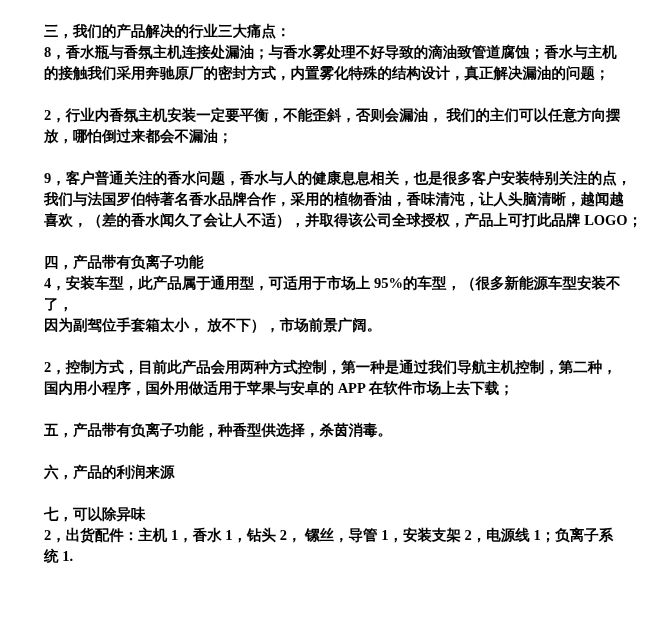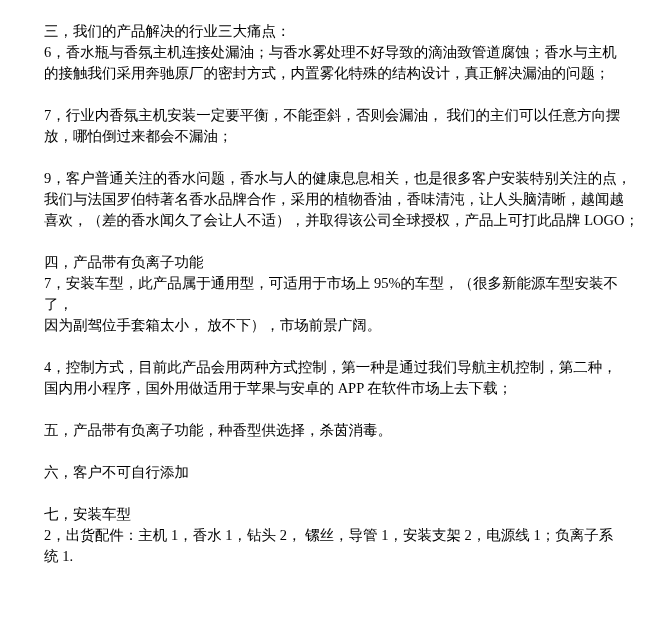--- a/index.html
+++ b/index.html
@@ -14,71 +14,72 @@
     overflow: hidden;
     background: #ffffff;
     color: #000000;
     padding: 21px 18px 0 44px;
     font-family: "Liberation Serif", "DejaVu Serif", serif;
     font-size: 14.5px;
     line-height: 21px;
   }
   .block {
     margin: 0 0 21px 0;
+    font-weight: bold;
   }
   .block:last-child {
     margin-bottom: 0;
   }
   .para {
     margin: 0;
     white-space: pre-line;
     word-break: normal;
     text-align: left;
   }
 </style>
 </head>
 <body>
 
 <div class="page">
 
   <div class="block">
     <div class="para">三，我们的产品解决的行业三大痛点：</div>
-    <div class="para">6，香水瓶与香氛主机连接处漏油；与香水雾处理不好导致的滴油致管道腐蚀；香水与主机
+    <div class="para">8，香水瓶与香氛主机连接处漏油；与香水雾处理不好导致的滴油致管道腐蚀；香水与主机
 的接触我们采用奔驰原厂的密封方式，内置雾化特殊的结构设计，真正解决漏油的问题；</div>
   </div>
 
   <div class="block">
-    <div class="para">7，行业内香氛主机安装一定要平衡，不能歪斜，否则会漏油， 我们的主们可以任意方向摆
+    <div class="para">2，行业内香氛主机安装一定要平衡，不能歪斜，否则会漏油， 我们的主们可以任意方向摆
 放，哪怕倒过来都会不漏油；</div>
   </div>
 
   <div class="block">
     <div class="para">9，客户普通关注的香水问题，香水与人的健康息息相关，也是很多客户安装特别关注的点，
 我们与法国罗伯特著名香水品牌合作，采用的植物香油，香味清沌，让人头脑清晰，越闻越
 喜欢，（差的香水闻久了会让人不适），并取得该公司全球授权，产品上可打此品牌 LOGO；</div>
   </div>
 
   <div class="block">
     <div class="para">四，产品带有负离子功能</div>
-    <div class="para">7，安装车型，此产品属于通用型，可适用于市场上 95%的车型，（很多新能源车型安装不了，
+    <div class="para">4，安装车型，此产品属于通用型，可适用于市场上 95%的车型，（很多新能源车型安装不了，
 因为副驾位手套箱太小， 放不下），市场前景广阔。</div>
   </div>
 
   <div class="block">
-    <div class="para">4，控制方式，目前此产品会用两种方式控制，第一种是通过我们导航主机控制，第二种，
+    <div class="para">2，控制方式，目前此产品会用两种方式控制，第一种是通过我们导航主机控制，第二种，
 国内用小程序，国外用做适用于苹果与安卓的 APP 在软件市场上去下载；</div>
   </div>
 
   <div class="block">
     <div class="para">五，产品带有负离子功能，种香型供选择，杀茵消毒。</div>
   </div>
 
   <div class="block">
-    <div class="para">六，客户不可自行添加</div>
+    <div class="para">六，产品的利润来源</div>
   </div>
 
   <div class="block">
-    <div class="para">七，安装车型</div>
+    <div class="para">七，可以除异味</div>
     <div class="para">2，出货配件：主机 1，香水 1，钻头 2， 镙丝，导管 1，安装支架 2，电源线 1；负离子系
 统 1.</div>
   </div>
 
 </div>
 
 </body></html>

